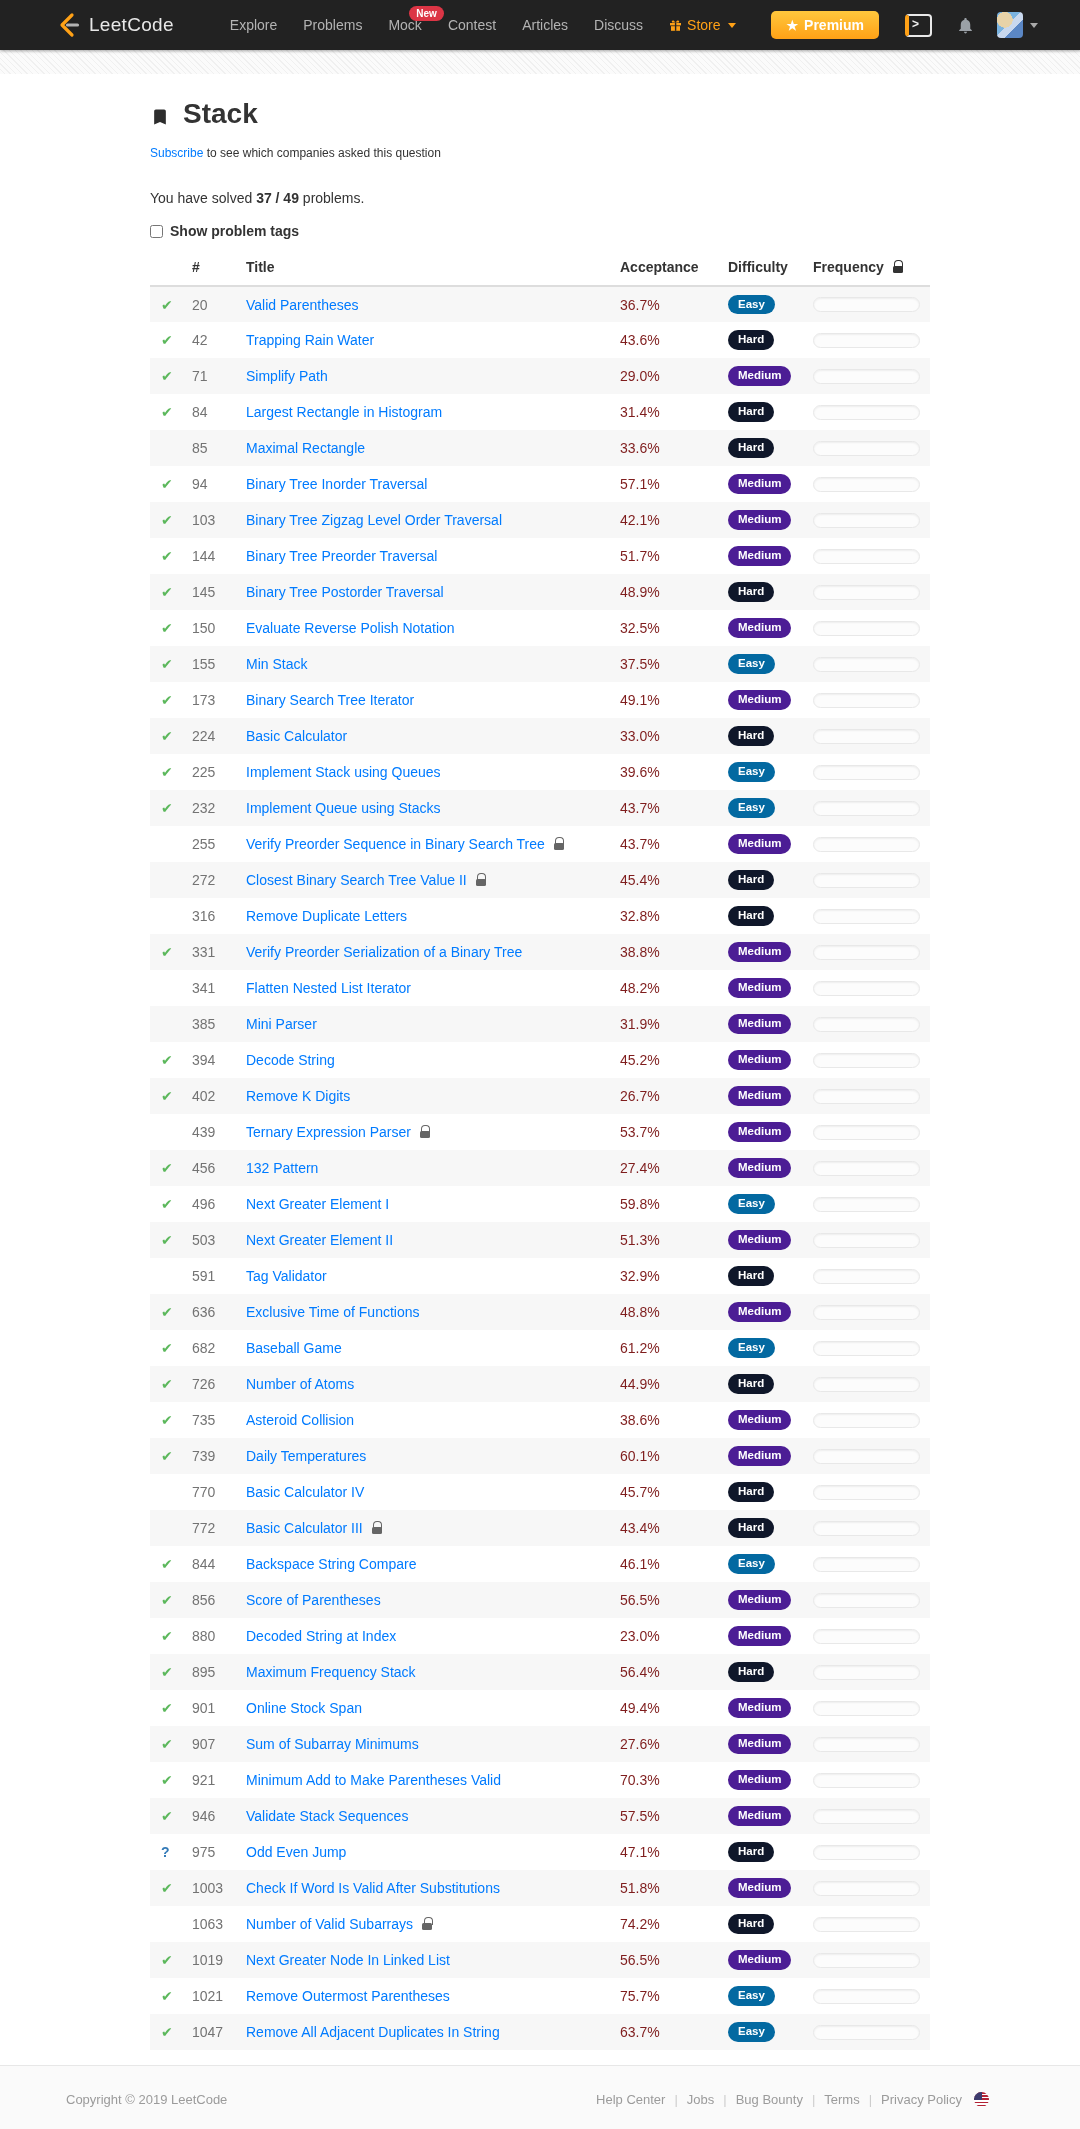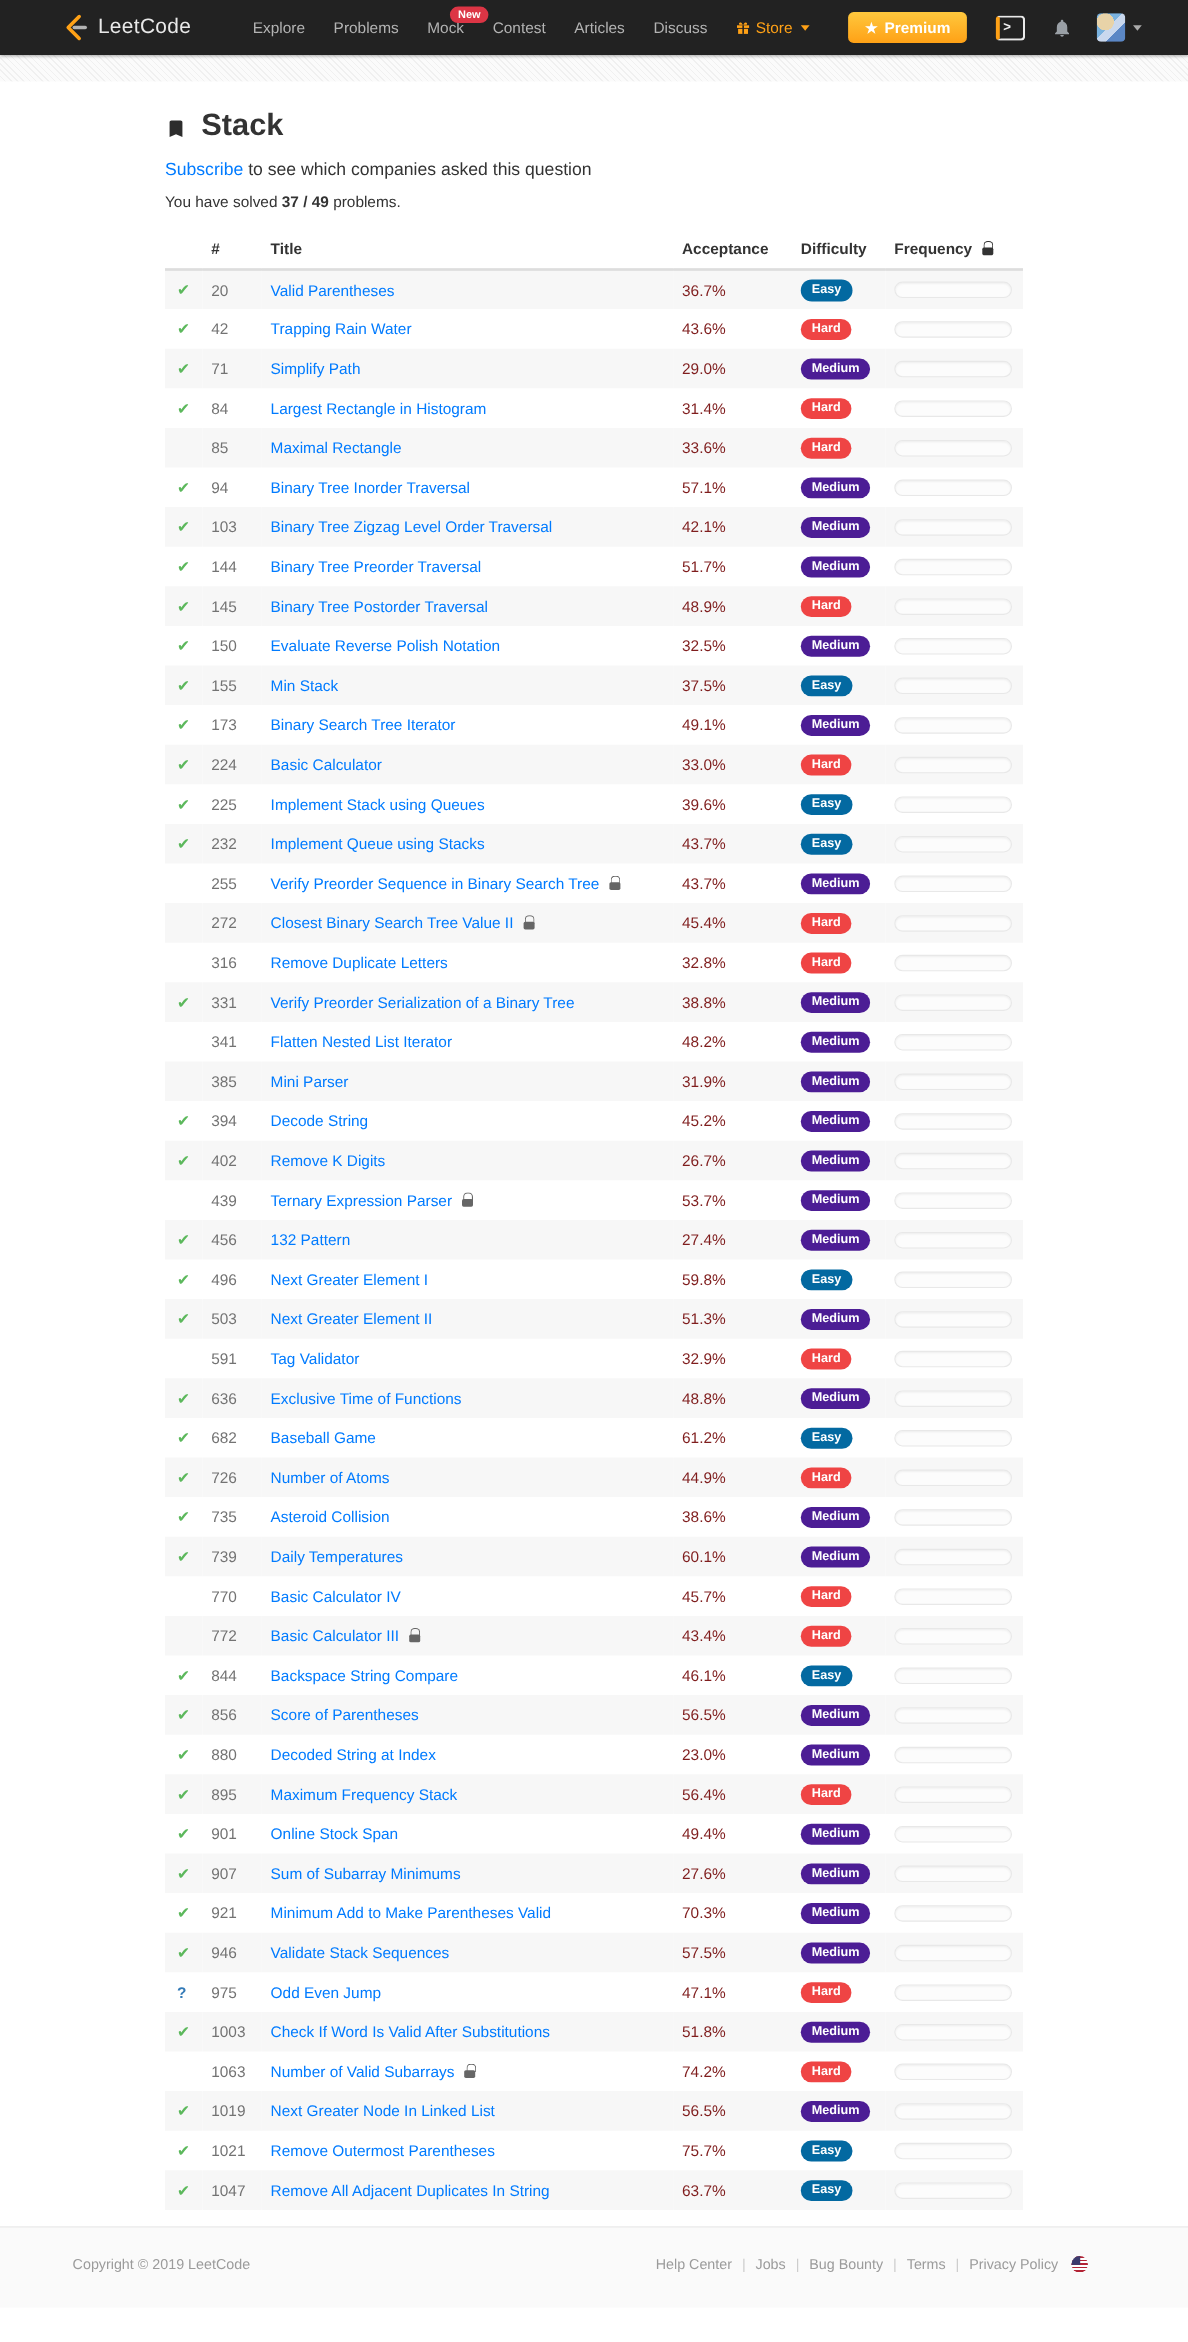--- a/index.html
+++ b/index.html
@@ -26,21 +26,21 @@
       radial-gradient(circle at 30% 30%, #e8d3a8 0 30%, transparent 31%),
       linear-gradient(135deg,#7ab3e0 0 45%, #c9d8ee 45% 65%, #5b87c5 65%); }
   .avatar-wrap .caret { margin-left:7px; }
 
   
   .texture-band { height:24px; background:repeating-linear-gradient(45deg,#fbfbfb 0 3px,#f0f0f0 3px 4px); }
 
   
   .container { width:780px; margin:0 auto; padding-top:24px; }
   .page-title { display:flex; align-items:flex-end; gap:13px; font-size:28px; font-weight:bold; color:#333; margin-bottom:16px; }
-  .sub-line { font-size:16px; color:#333; margin-bottom:11px; }
+  .sub-line { font-size:12px; color:#333; margin-bottom:30px; }
   .sub-line a { color:#007bff; text-decoration:none; cursor:pointer; }
   .solved-line { font-size:14px; margin-bottom:17px; }
   .solved-line b { font-weight:bold; }
   .tags-line { font-size:14px; font-weight:bold; display:flex; align-items:center; gap:7px; margin-bottom:10px; cursor:pointer; }
   .tags-line input { width:13px; height:13px; cursor:pointer; }
 
   
   table { width:100%; border-collapse:collapse; table-layout:fixed; }
   col.c-status{width:34px;} col.c-num{width:54px;} col.c-title{width:374px;}
   col.c-acc{width:108px;} col.c-diff{width:85px;} col.c-freq{width:125px;}
@@ -51,21 +51,21 @@
   .status { font-weight:bold; }
   .status.solved { color:#5cb85c; font-size:14px; }
   .status.attempted { color:#337ab7; font-size:14px; }
   td.num-cell { color:#737373; }
   td.acc-cell { color:#7f1d1d;margin-left:37px; }
   .prob-link { color:#007bff; text-decoration:none; cursor:pointer; }
 
   .badge { display:inline-block; min-width:34px; text-align:center; padding:3px 10px; border-radius:10px; color:#fff; font-size:11.5px; font-weight:bold; line-height:1.2; }
   .badge.easy { background:#0369a1; }
   .badge.medium { background:#4c1d95; }
-  .badge.hard { background:#ef4444; }
+  .badge.hard { background:#0f172a; }
 
   .freq-bar { width:107px; height:15px; border-radius:8px; background:#fcfcfc; border:1px solid #e8e8e8; box-shadow:inset 0 1px 2px rgba(0,0,0,.06); }
 
   
   .lock { display:none; position:relative; width:10px; height:13px; margin-left:9px; vertical-align:-1px; }
   .lock.show, .lock.always { display:inline-block; }
   .lock::before { content:''; position:absolute; top:0; left:1.5px; width:7px; height:7px; border:1.6px solid #666; border-bottom:none; border-radius:4px 4px 0 0; }
   .lock::after { content:''; position:absolute; bottom:0; left:0; width:10px; height:7.5px; background:#666; border-radius:1.5px; }
   .lock.dark::before { border-color:#333; } .lock.dark::after { background:#333; }
 
@@ -150,20 +150,24 @@
   </h1>
 
   <p class="sub-line">
     <a>Subscribe</a><span> to see which companies asked this question</span>
   </p>
 
   <p class="solved-line">
     <span>You have solved </span><b>37 / 49</b> <span> problems.</span>
   </p>
 
+  <label class="tags-line">
+    <input type="checkbox" style="">
+    <span>Show problem tags</span>
+  </label>
 
   <table>
     <colgroup>
         <col class="c-status">
         <col class="c-num">
         <col class="c-title">
         <col class="c-acc">
         <col class="c-diff">
         <col class="c-freq">
       </colgroup>

